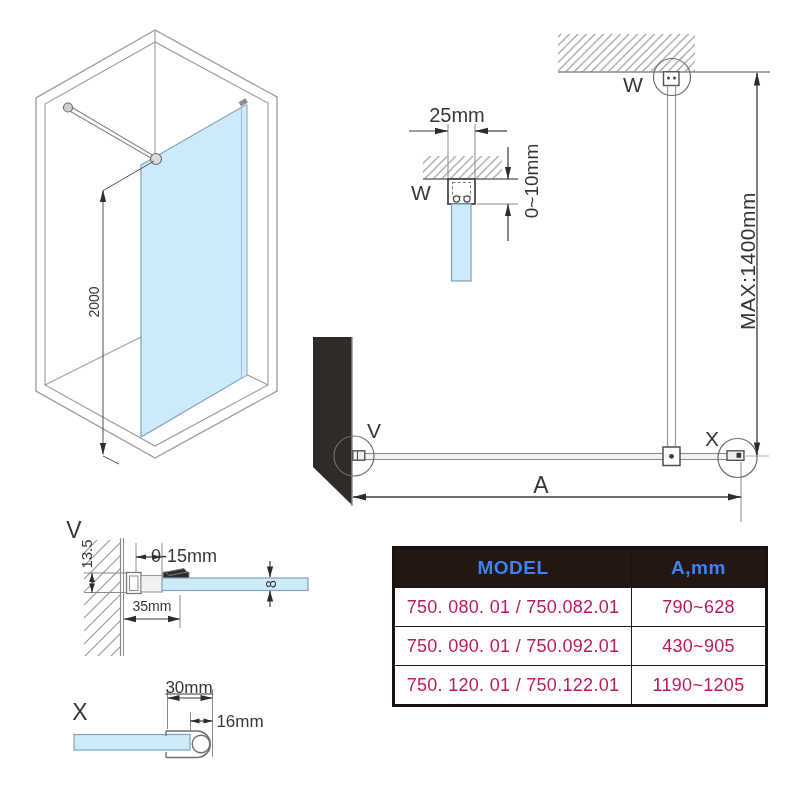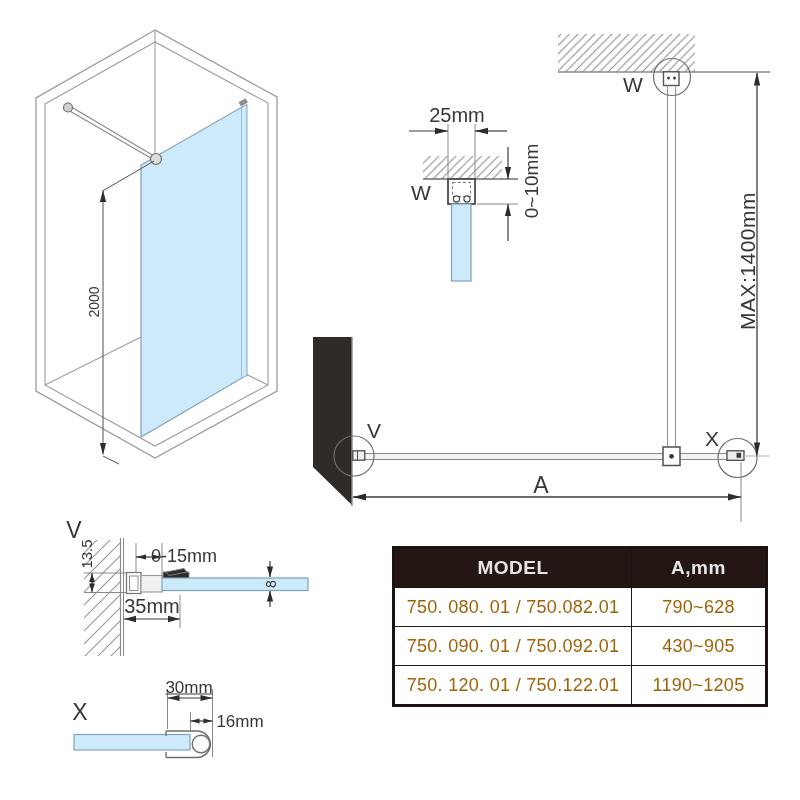--- a/index.html
+++ b/index.html
@@ -6,26 +6,26 @@
   .stage{position:relative;width:800px;height:800px;background:#fff;overflow:hidden;
          font-family:"Liberation Sans",sans-serif;}
   .stage svg{position:absolute;left:0;top:0;}
   .lbl{position:absolute;color:#3b3633;white-space:nowrap;
        transform:translate(-50%,-50%);line-height:1;}
   .lbl.rot{transform:translate(-50%,-50%) rotate(-90deg);}
   svg polygon{fill:#2f2b28;}
   .spec-table{position:absolute;left:392px;top:546px;width:373px;
               border-collapse:collapse;table-layout:fixed;
               border:3px solid #191210;}
-  .spec-table th{background:#241713;color:#e5e5e5;font-weight:bold;
+  .spec-table th{background:#241713;color:#3b82f6;font-weight:bold;
                  height:36px;font-size:19px;letter-spacing:0.5px;
                  border:1.5px solid #191210;}
   .spec-table td{height:36px;text-align:center;vertical-align:middle;
                  border:1.5px solid #1c1c1c;background:#fff;
-                 font-size:18px;color:#a16207;letter-spacing:0.3px;}
+                 font-size:18px;color:#be185d;letter-spacing:0.3px;}
 </style>
 </head>
 <body>
 
 <div class="stage">
 
 <svg width="800" height="800" viewBox="0 0 800 800">
   <defs>
     <pattern id="h8" patternUnits="userSpaceOnUse" width="8.5" height="8.5">
       <path d="M-2,2 L2,-2 M0,8.5 L8.5,0 M6.5,10.5 L10.5,6.5" stroke="#8d8d8d" stroke-width="1.1" fill="none"></path>
@@ -182,21 +182,21 @@
 
 <div class="lbl" style="left:633px;top:84px;font-size:21px;">W</div>
 <div class="lbl rot" style="left:747px;top:261px;font-size:21px;letter-spacing:0.5px;">MAX:1400mm</div>
 <div class="lbl" style="left:374px;top:430px;font-size:21px;">V</div>
 <div class="lbl" style="left:712px;top:438px;font-size:21px;">X</div>
 <div class="lbl" style="left:541px;top:485px;font-size:23px;">A</div>
 
 <div class="lbl" style="left:74px;top:530px;font-size:23px;">V</div>
 <div class="lbl rot" style="left:86px;top:554px;font-size:15px;">13.5</div>
 <div class="lbl" style="left:184px;top:556px;font-size:18px;">0-15mm</div>
-<div class="lbl" style="left:152px;top:606px;font-size:20px;">35mm</div>
+<div class="lbl" style="left:152px;top:606px;font-size:14px;">35mm</div>
 <div class="lbl rot" style="left:271px;top:584px;font-size:14px;">8</div>
 
 <div class="lbl" style="left:80px;top:712px;font-size:23px;">X</div>
 <div class="lbl" style="left:189px;top:687px;font-size:17px;text-decoration:underline;">30mm</div>
 <div class="lbl" style="left:240px;top:721px;font-size:17px;">16mm</div>
 
 <table class="spec-table">
   <colgroup>
         <col style="width:238px">
         <col style="width:135px">

